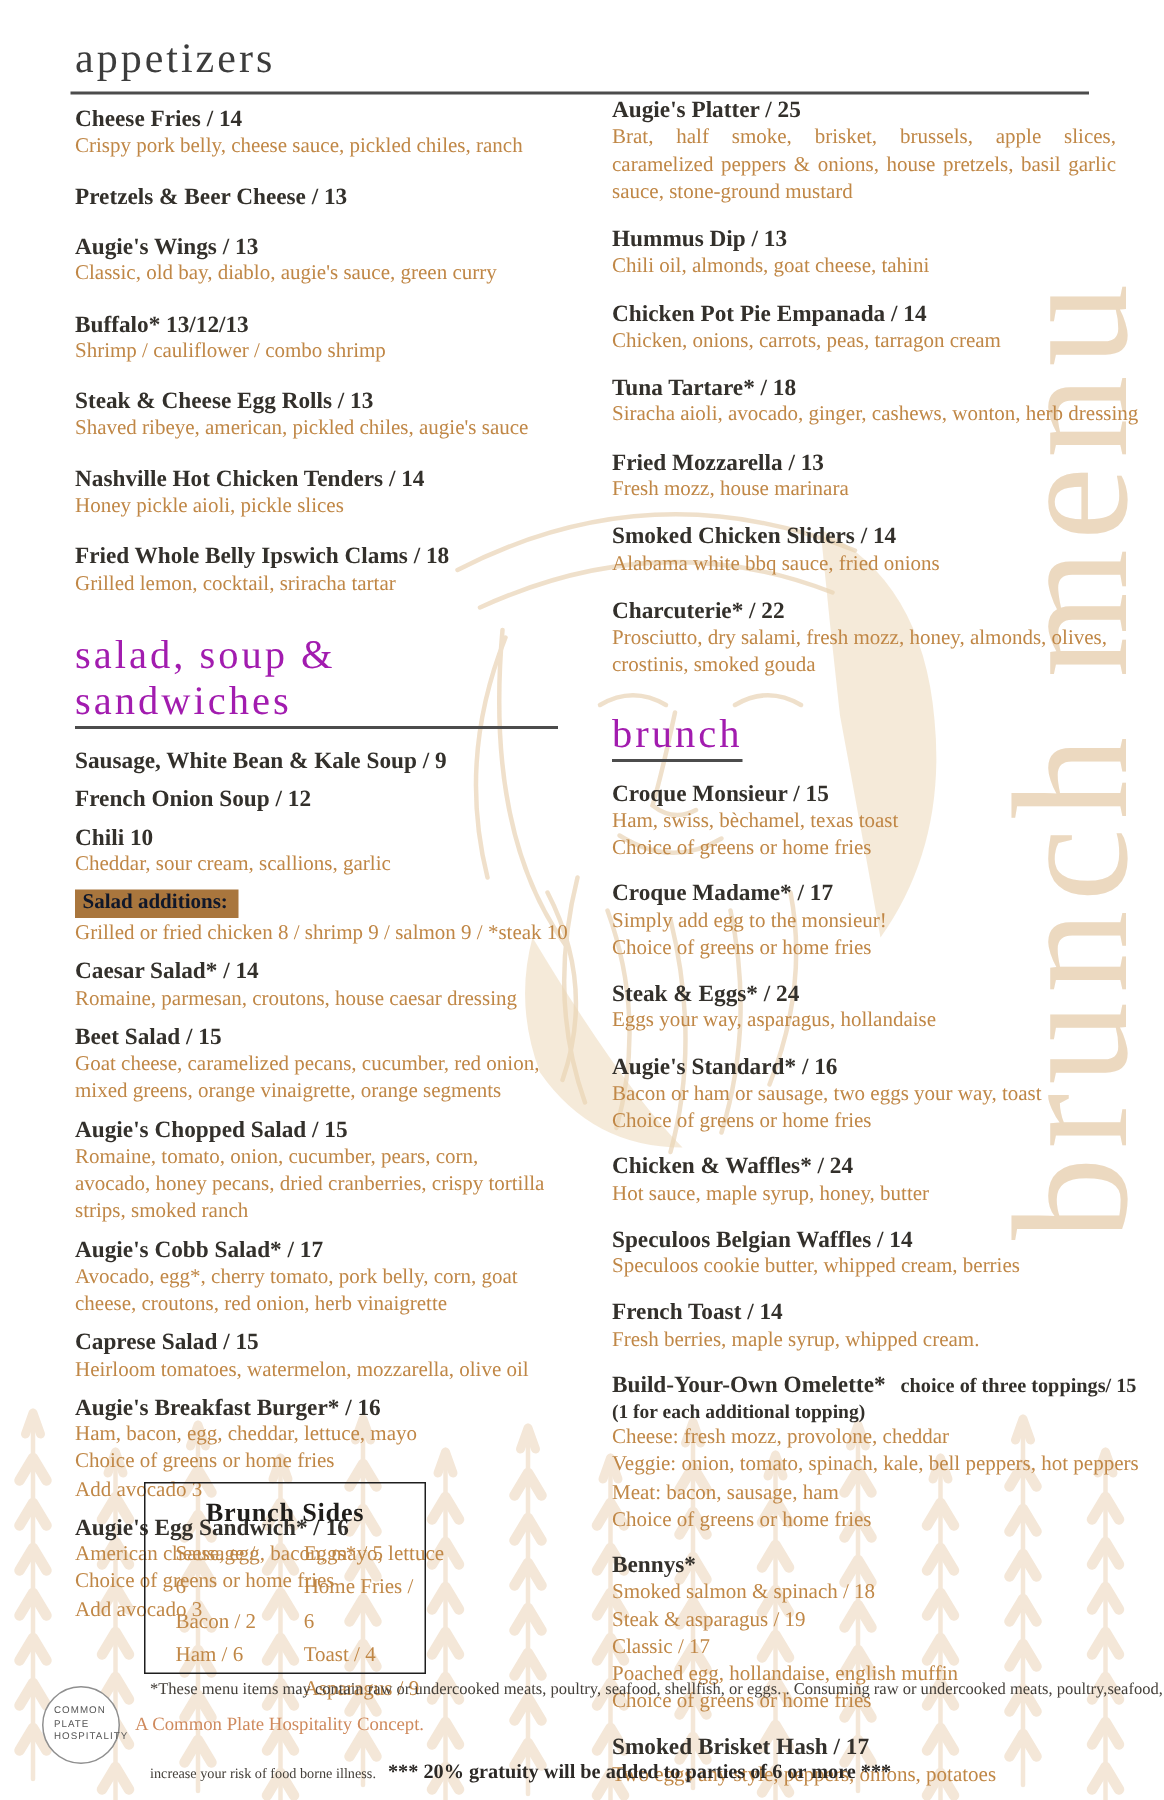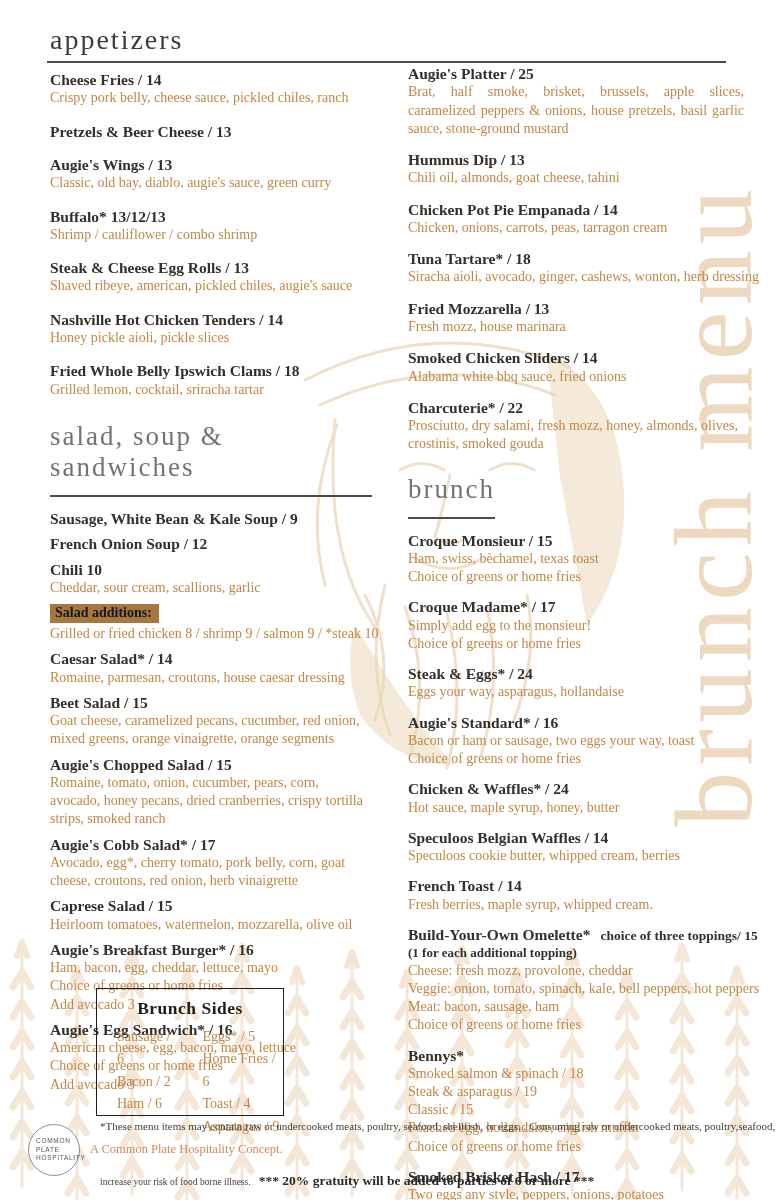--- a/index.html
+++ b/index.html
@@ -26,23 +26,23 @@
   .top-rule {
     position:absolute; left:47px; top:61px; width:679px; height:2px;
     background:#4c4c4c; z-index:2;
   }
 
   
   .col-left  { position:absolute; left:50px;  top:70px; width:322px; z-index:2; }
   .col-right { position:absolute; left:408px; top:64px; width:336px; z-index:2; }
 
   .section-heading {
-    font-size:27px; font-weight:normal; letter-spacing:2px; color:#737373;
+    font-size:27px; font-weight:normal; letter-spacing:2px; color:#a21caf;
     border-bottom:2px solid #4c4c4c; display:inline-block;
-    margin:8px 0 12px 0; padding-bottom:12px;
+    margin:8px 0 12px 0; padding-bottom:1px;
   }
 
   .item-title { font-size:15.5px; font-weight:bold; color:#33302b; line-height:1.25; white-space:nowrap; }
   .item-note  { font-size:13.5px; margin-left:10px; }
   .item-sub   { font-size:13px; font-weight:bold; color:#33302b; line-height:1.3; }
   .item-desc  { font-size:14px; color:#c08746; line-height:1.3; white-space:nowrap; }
   .item-desc.para { white-space:normal; }
   .item-desc.justify { text-align:justify; }
 
   .sec-app-left  .item { margin-bottom:14px; }
@@ -288,21 +288,21 @@
           <div class="item-sub">(1 for each additional topping)</div>
           <div class="item-desc">Cheese: fresh mozz, provolone, cheddar</div>
           <div class="item-desc">Veggie: onion, tomato, spinach, kale, bell peppers, hot peppers</div>
           <div class="item-desc">Meat: bacon, sausage, ham</div>
           <div class="item-desc">Choice of greens or home fries</div>
         </div>
         <div class="item">
           <div class="item-title"><span>Bennys*</span></div>
           <div class="item-desc">Smoked salmon &amp; spinach / 18</div>
           <div class="item-desc">Steak &amp; asparagus / 19</div>
-          <div class="item-desc">Classic / 15</div>
+          <div class="item-desc">Classic / 17</div>
           <div class="item-desc">Poached egg, hollandaise, english muffin</div>
           <div class="item-desc">Choice of greens or home fries</div>
         </div>
         <div class="item">
           <div class="item-title"><span>Smoked Brisket Hash / 17</span></div>
           <div class="item-desc">Two eggs any style, peppers, onions, potatoes</div>
         </div>
       </div>
   </div>
 

